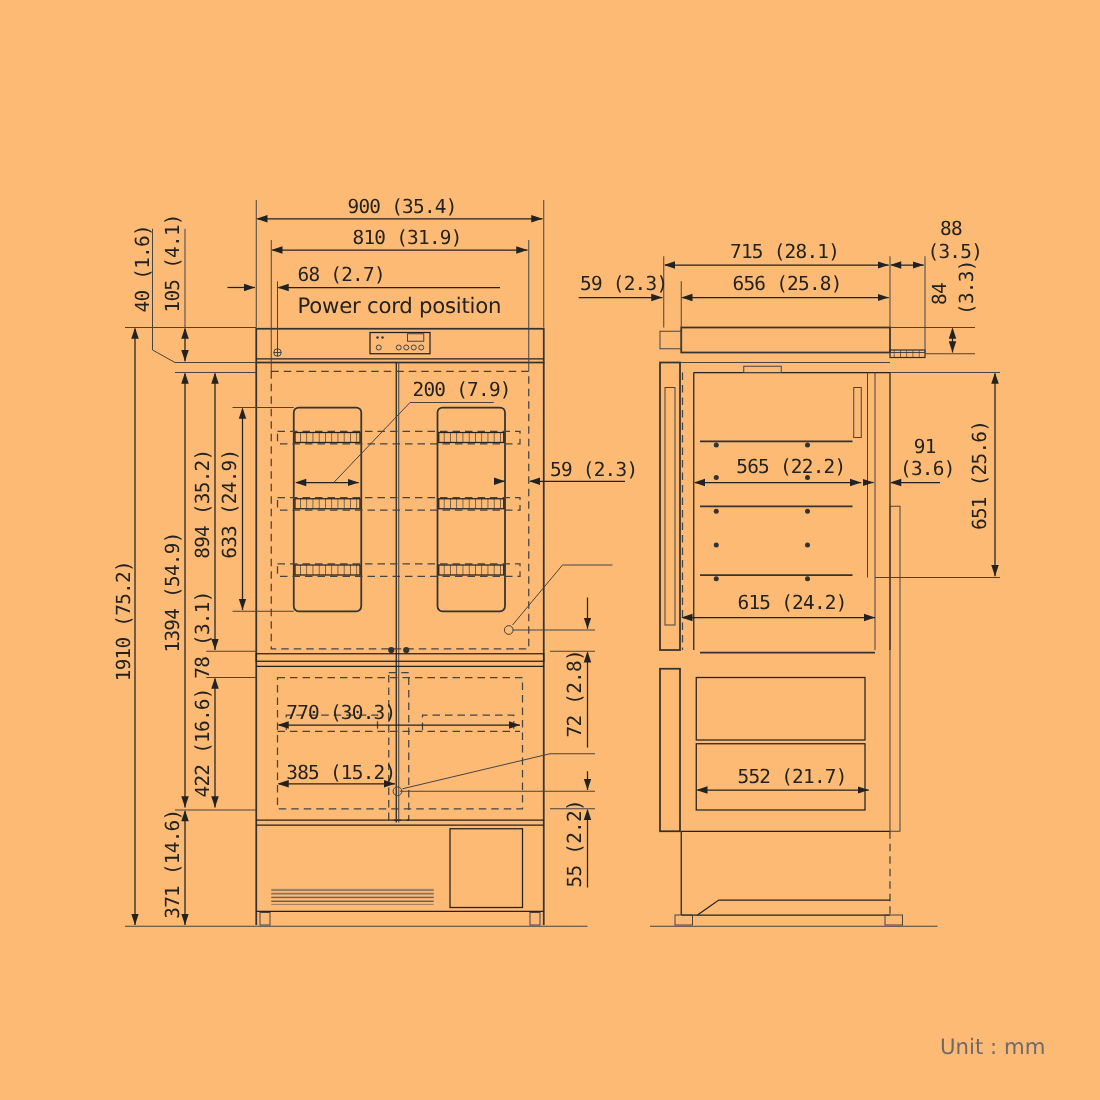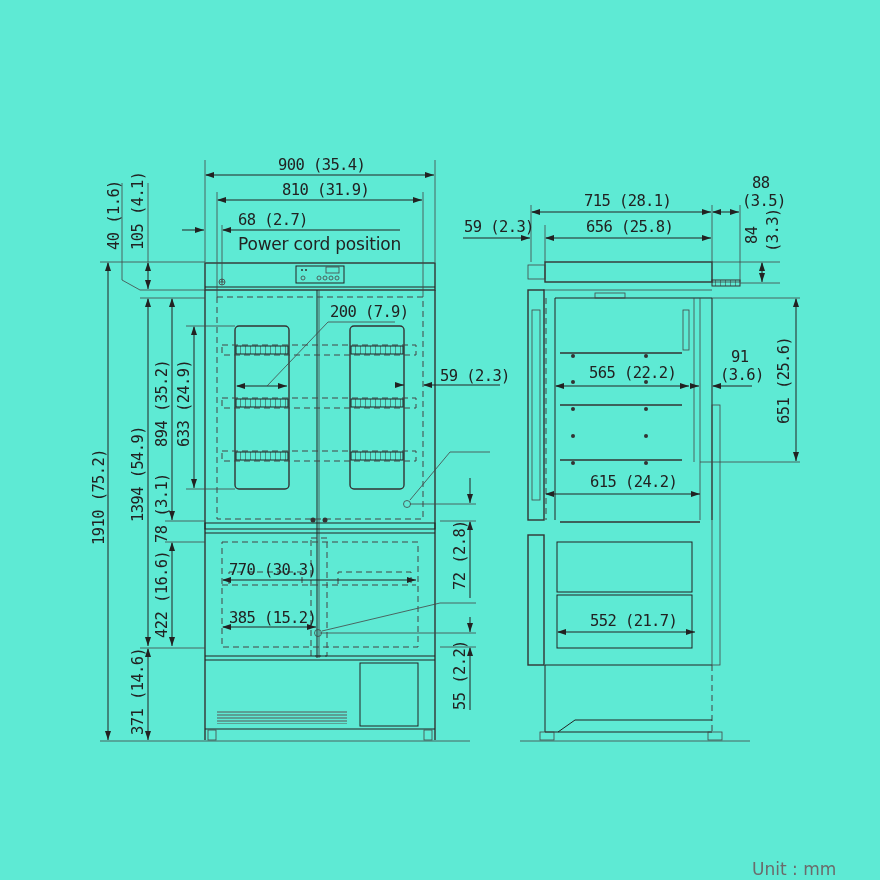--- a/index.html
+++ b/index.html
@@ -1,20 +1,20 @@
 <!DOCTYPE html>
 <html><head>
 <meta charset="utf-8">
 <style>
   html,body{margin:0;padding:0;background:#fff;}
-  #canvas{position:relative;width:880px;height:880px;background:#5eead4;overflow:hidden;}
+  #canvas{position:relative;width:880px;height:880px;background:#fdba74;overflow:hidden;}
   svg{position:absolute;left:0;top:0;}
   .lbl{font-family:"DejaVu Sans Mono","Liberation Mono",monospace;font-size:15.5px;fill:#222;letter-spacing:-0.6px;}
   .lbl2{font-family:"DejaVu Sans","Liberation Sans",sans-serif;font-size:17px;fill:#222;letter-spacing:-0.2px;}
-  .unit{position:absolute;left:752px;top:828px;font-family:"DejaVu Sans","Liberation Sans",sans-serif;font-size:17px;color:#6b6b6b;margin-top:31px;}
+  .unit{position:absolute;left:752px;top:828px;font-family:"DejaVu Sans","Liberation Sans",sans-serif;font-size:17px;color:#6b6b6b;}
   .ln{stroke:#222;stroke-width:1;fill:none;}
   .thin{stroke:#444;stroke-width:0.8;fill:none;}
   .dash{stroke:#444;stroke-width:1;fill:none;stroke-dasharray:6 4;}
   .body{stroke:#333;stroke-width:1.4;fill:none;}
 </style>
 </head>
 <body>
 
 <div id="canvas">
 <svg width="880" height="880" viewBox="0 0 880 880">

